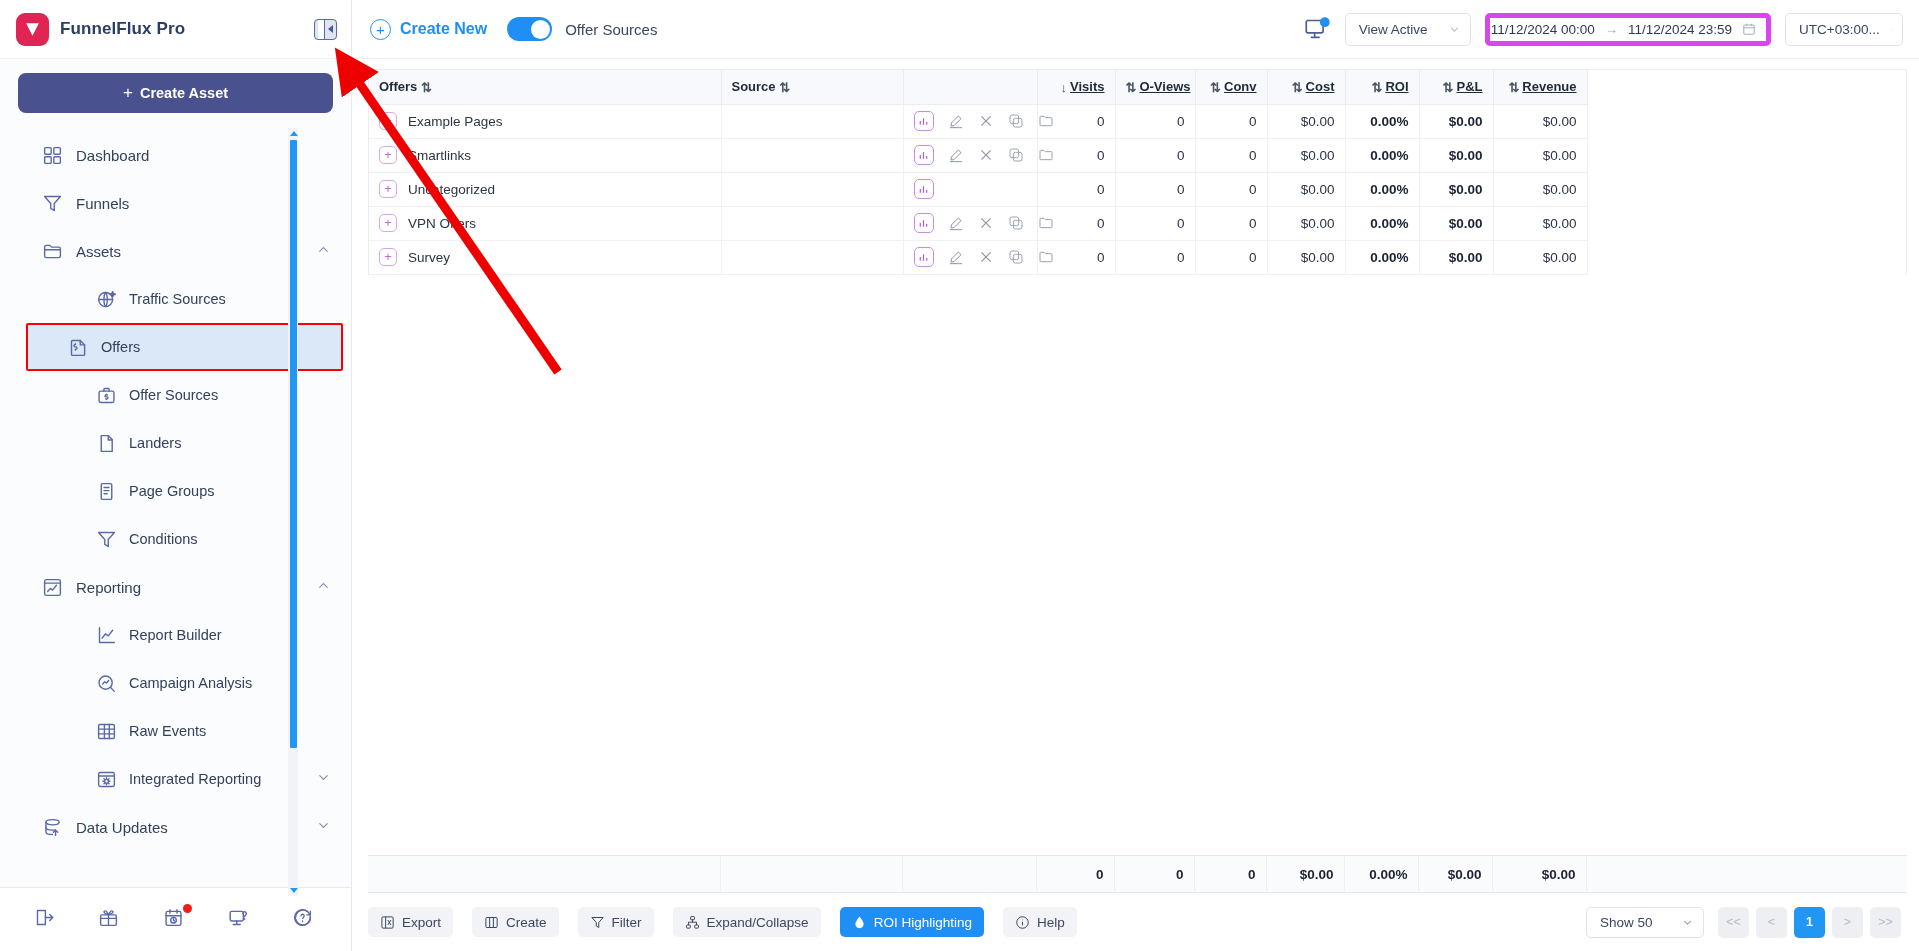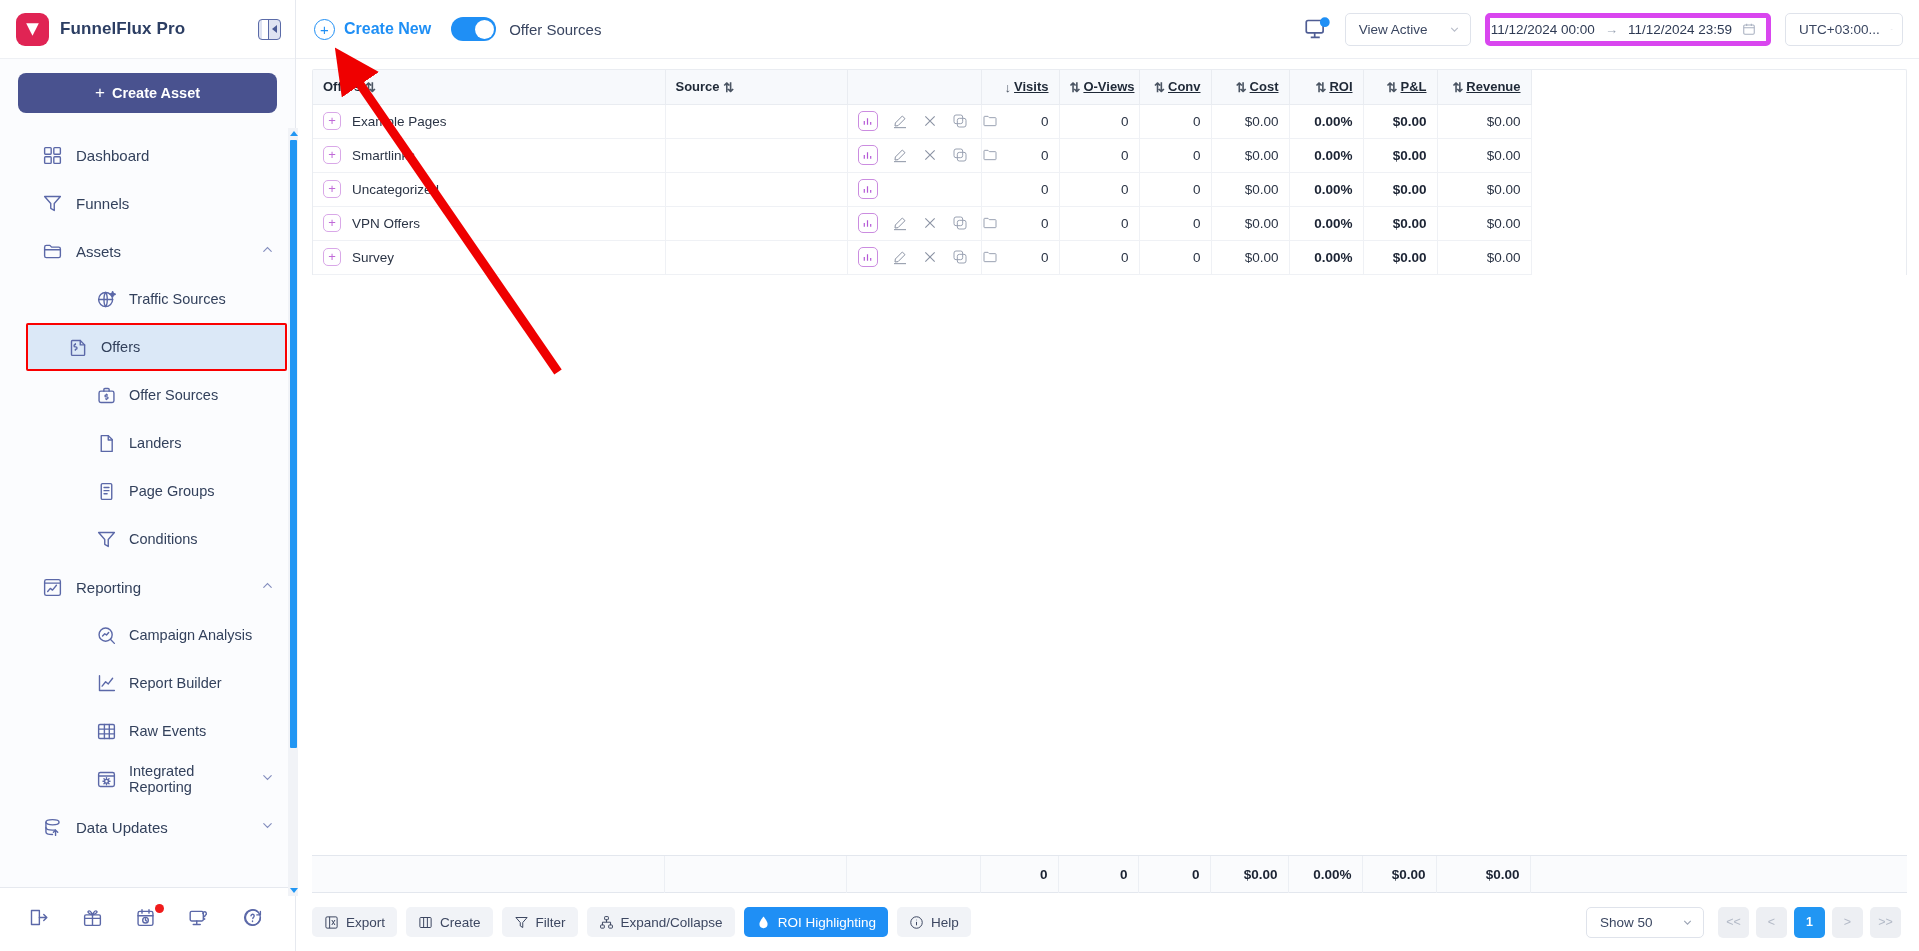--- a/index.html
+++ b/index.html
@@ -7,21 +7,21 @@
     width: 1919px; height: 951px;
     font-family: "Liberation Sans", sans-serif;
     background: #ffffff;
     overflow: hidden;
     -webkit-font-smoothing: antialiased;
   }
   #app { position: relative; width: 1919px; height: 951px; display: flex; }
 
   
   .sidebar {
-    width: 296px; height: 951px;
+    width: 352px; height: 951px;
     background: #fbfcfe;
     border-right: 1px solid #e6e9ef;
     display: flex; flex-direction: column;
     position: relative; flex: none;
   }
   .brand-row {
     height: 59px; display: flex; align-items: center;
     padding: 0 14px 0 16px; gap: 11px;
     background: #ffffff;
     border-bottom: 1px solid #eef0f4;
@@ -326,35 +326,35 @@
             </svg>
           </span>
           <span class="nav-label">Reporting</span>
           <span><svg class="chev" viewBox="0 0 24 24" fill="none" stroke="#5b68a8" stroke-width="1.8" stroke-linecap="round">
               <path d="M6 15l6-6 6 6"></path>
             </svg></span>
         </div>
         <div class="nav-item sub">
           <span style="display: flex; flex: 0 0 auto;">
             <svg class="nav-ico" width="21" height="21" viewBox="0 0 24 24" fill="none" stroke="#5b68a8" stroke-width="1.6" stroke-linecap="round" stroke-linejoin="round">
+              <path d="M4 3v17h17"></path>
+              <path d="M7 15l4-5 3 2.5 5-6.5"></path>
+            </svg>
+          </span>
+          <span class="nav-label">Report Builder</span>
+        </div>
+        <div class="nav-item sub">
+          <span style="display: flex; flex: 0 0 auto;">
+            <svg class="nav-ico" width="21" height="21" viewBox="0 0 24 24" fill="none" stroke="#5b68a8" stroke-width="1.6" stroke-linecap="round" stroke-linejoin="round">
               <circle cx="11" cy="11" r="7.5"></circle>
               <path d="M16.4 16.4L21 21"></path>
               <path d="M7.5 12.5l2.5-2.5 2 1.5 2.5-3"></path>
             </svg>
           </span>
           <span class="nav-label">Campaign Analysis</span>
-        </div>
-        <div class="nav-item sub">
-          <span style="display: flex; flex: 0 0 auto;">
-            <svg class="nav-ico" width="21" height="21" viewBox="0 0 24 24" fill="none" stroke="#5b68a8" stroke-width="1.6" stroke-linecap="round" stroke-linejoin="round">
-              <path d="M4 3v17h17"></path>
-              <path d="M7 15l4-5 3 2.5 5-6.5"></path>
-            </svg>
-          </span>
-          <span class="nav-label">Report Builder</span>
         </div>
         <div class="nav-item sub">
           <span style="display: flex; flex: 0 0 auto;">
             <svg class="nav-ico" width="21" height="21" viewBox="0 0 24 24" fill="none" stroke="#5b68a8" stroke-width="1.6" stroke-linecap="round" stroke-linejoin="round">
               <rect x="3" y="4" width="18" height="16" rx="1.5"></rect>
               <path d="M3 9.3h18M3 14.7h18M9.6 4v16M15.2 4v16"></path>
             </svg>
           </span>
           <span class="nav-label">Raw Events</span>
         </div>
@@ -723,21 +723,21 @@
               <td>$0.00</td>
               <td>0.00%</td>
               <td>$0.00</td>
               <td>$0.00</td>
             </tr>
           </tbody>
       </table>
     </div>
 
     <div class="bottombar">
-      <div id="tool-buttons" style="display:flex;gap:9px;align-items:flex-start;">
+      <div id="tool-buttons" style="display:flex;gap:19px;align-items:flex-start;">
           <button class="tool-btn">
             <span style="display:flex">
               <svg class="tool-ico" viewBox="0 0 24 24" fill="none" stroke="currentColor" stroke-width="1.6">
                 <rect x="3" y="3" width="18" height="18" rx="2"></rect>
                 <path d="M9 3v18"></path>
                 <path d="M12.5 8l5 8M17.5 8l-5 8"></path>
               </svg>
             </span>
             <span>Export</span>
           </button>

